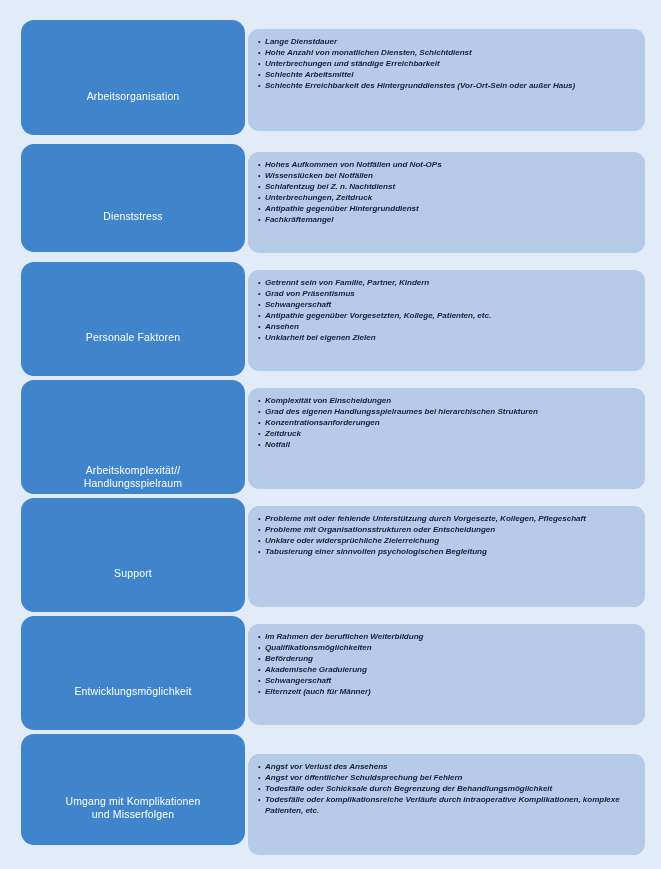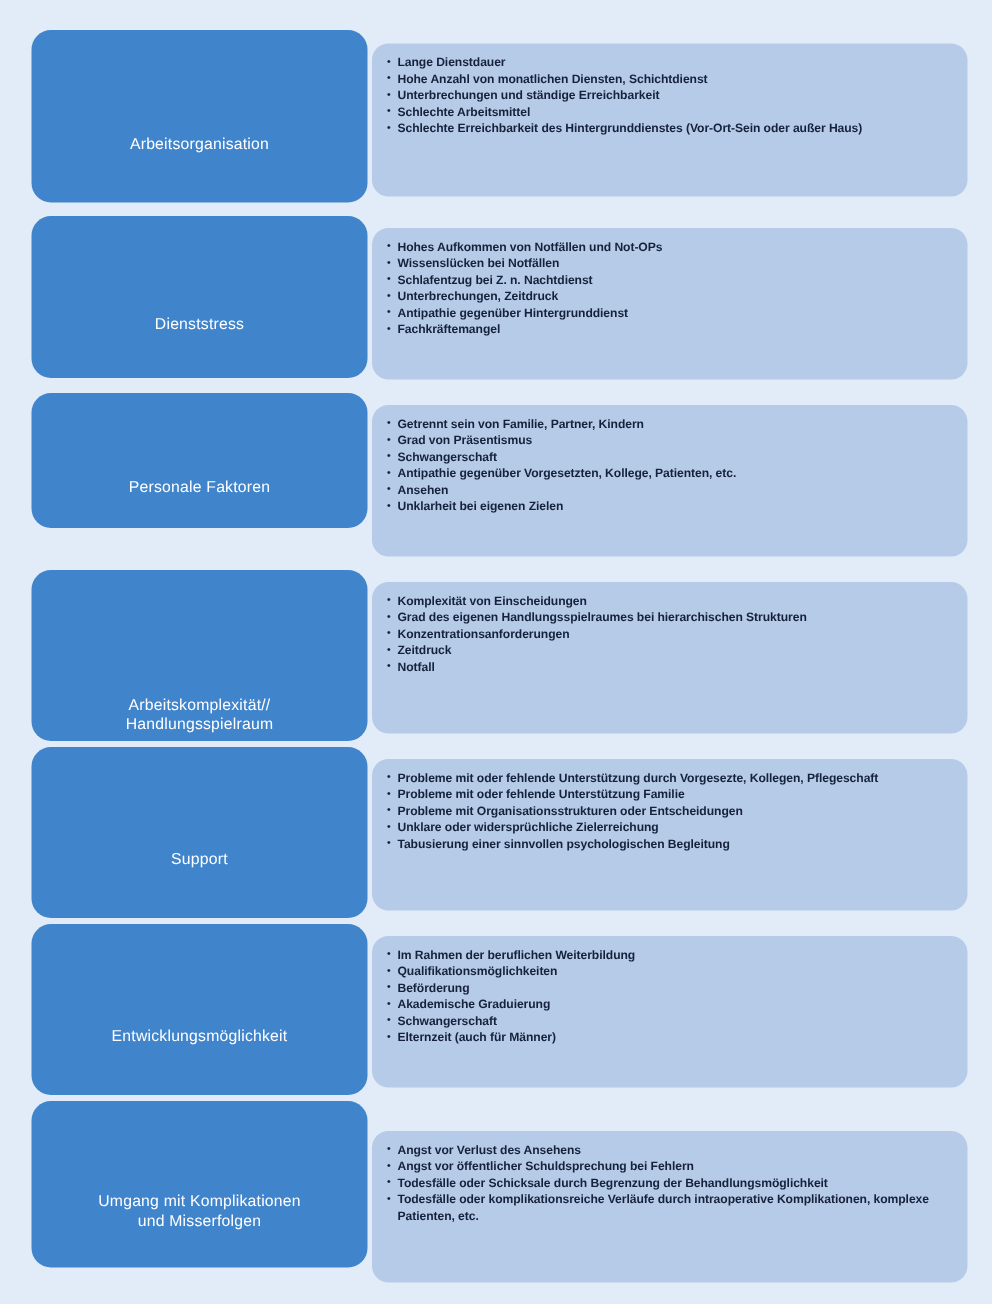--- a/index.html
+++ b/index.html
@@ -55,20 +55,21 @@
     position: absolute;
     left: 248px;
     top: 9px;
     width: 397px;
     background: #b6cbe8;
     border-radius: 11px;
     box-sizing: border-box;
     padding: 7px 2px 7px 10px;
     display: flex;
     align-items: flex-start;
+    font-style: italic;
   }
   .bullet-list {
     list-style: none;
     margin: 0;
     padding: 0;
     width: 100%;
   }
   .bullet-item {
     position: relative;
     color: #16223c;
@@ -115,21 +116,21 @@
           <li class="bullet-item">Hohes Aufkommen von Notfällen und Not-OPs</li>
           <li class="bullet-item">Wissenslücken bei Notfällen</li>
           <li class="bullet-item">Schlafentzug bei Z. n. Nachtdienst</li>
           <li class="bullet-item">Unterbrechungen, Zeitdruck</li>
           <li class="bullet-item">Antipathie gegenüber Hintergrunddienst</li>
           <li class="bullet-item">Fachkräftemangel</li>
         </ul>
       </div>
     </div>
     <div class="row" style="top: 262px; height: 114px;">
-      <div class="label-box" style="height: 90px;">
+      <div class="label-box" style="height: 114px;">
         <div class="label-text">Personale Faktoren</div>
       </div>
       <div class="content-panel" style="top: 8px; height: 101px;">
         <ul class="bullet-list">
           <li class="bullet-item">Getrennt sein von Familie, Partner, Kindern</li>
           <li class="bullet-item">Grad von Präsentismus</li>
           <li class="bullet-item">Schwangerschaft</li>
           <li class="bullet-item">Antipathie gegenüber Vorgesetzten, Kollege, Patienten, etc.</li>
           <li class="bullet-item">Ansehen</li>
           <li class="bullet-item">Unklarheit bei eigenen Zielen</li>
@@ -151,21 +152,20 @@
         </ul>
       </div>
     </div>
     <div class="row" style="top: 498px; height: 114px;">
       <div class="label-box" style="height: 114px;">
         <div class="label-text">Support</div>
       </div>
       <div class="content-panel" style="top: 8px; height: 101px;">
         <ul class="bullet-list">
           <li class="bullet-item">Probleme mit oder fehlende Unterstützung durch Vorgesezte, Kollegen, Pflegeschaft</li>
-          <li class="bullet-item">Probleme mit oder fehlende Unterstützung Familie</li>
           <li class="bullet-item">Probleme mit Organisationsstrukturen oder Entscheidungen</li>
           <li class="bullet-item">Unklare oder widersprüchliche Zielerreichung</li>
           <li class="bullet-item">Tabusierung einer sinnvollen psychologischen Begleitung</li>
         </ul>
       </div>
     </div>
     <div class="row" style="top: 616px; height: 114px;">
       <div class="label-box" style="height: 114px;">
         <div class="label-text">Entwicklungsmöglichkeit</div>
       </div>

